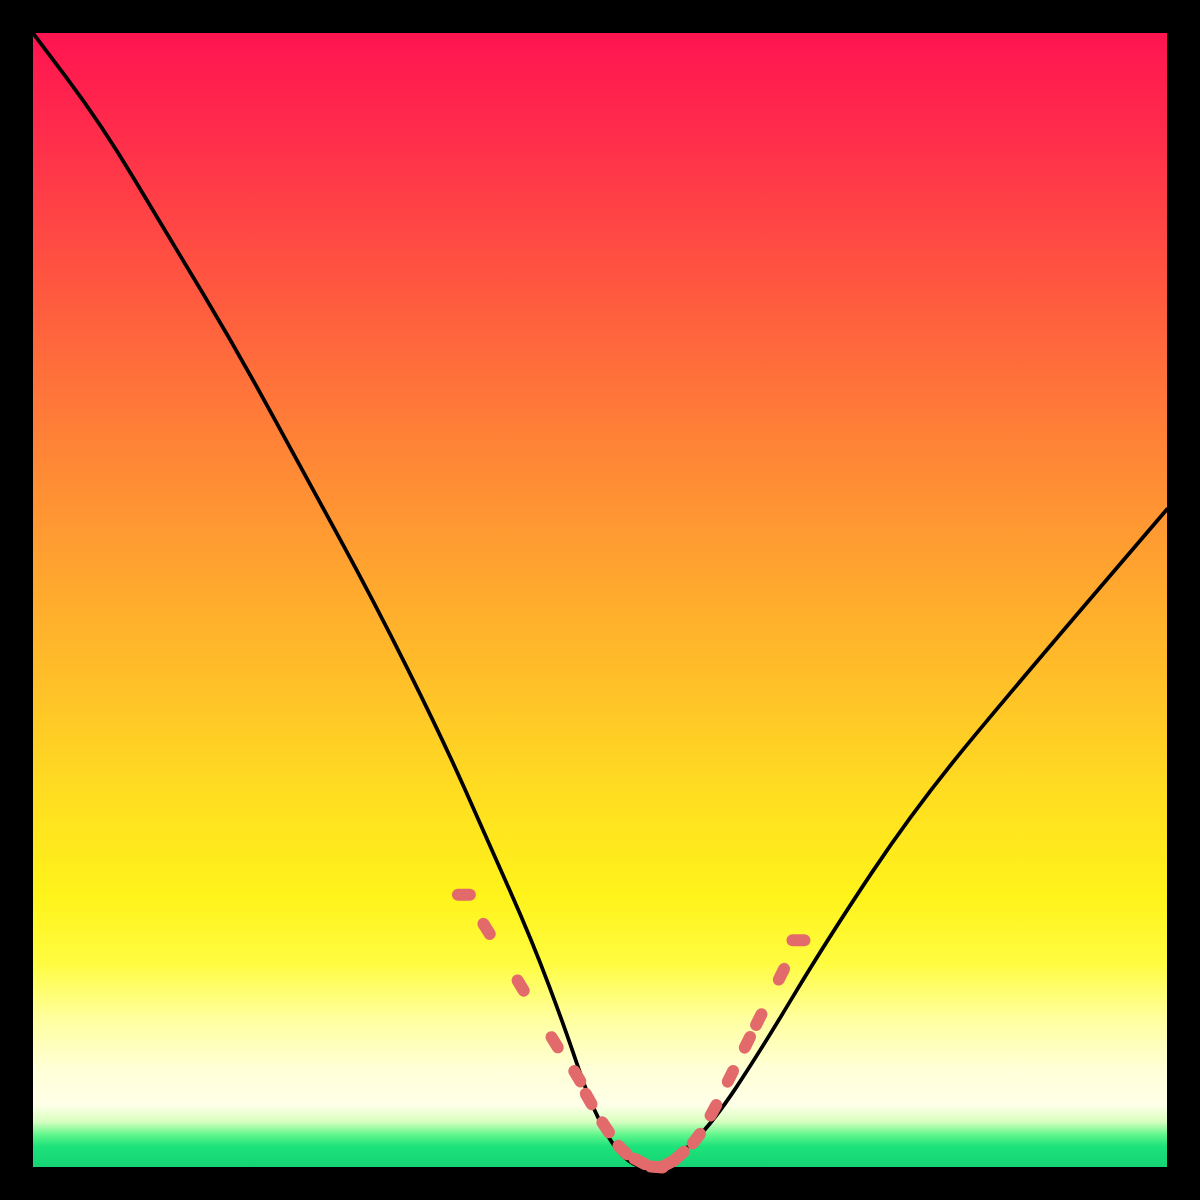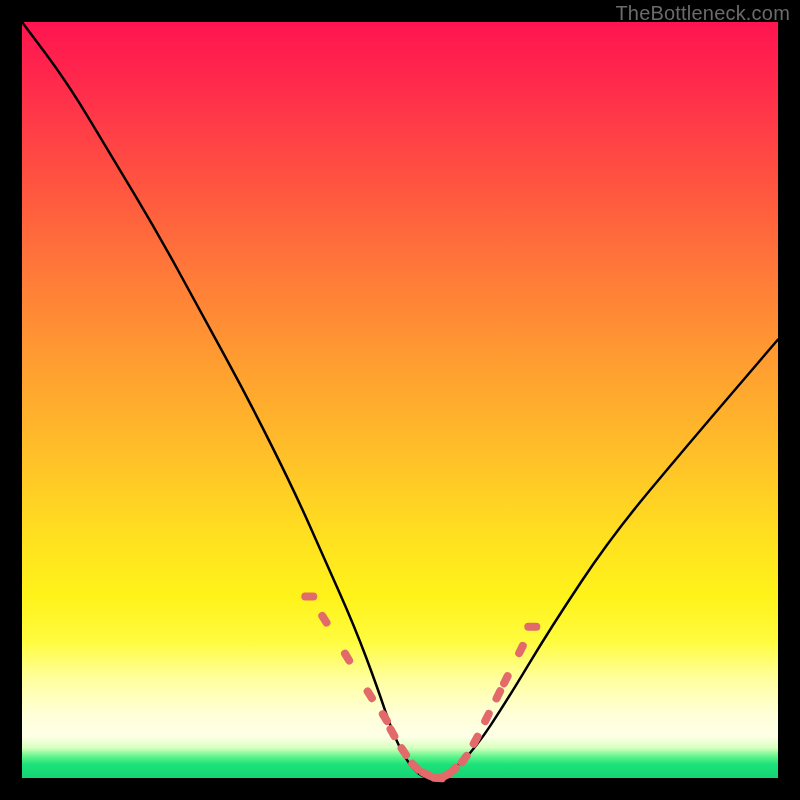--- a/index.html
+++ b/index.html
@@ -88,14 +88,13 @@
           <rect x="434.26" y="733.1" width="16" height="8" rx="4" fill="#e36a6a" transform="rotate(-53.13010235415598 442.26 737.1)"></rect>
           <rect x="445.59999999999997" y="714.2" width="16" height="8" rx="4" fill="#e36a6a" transform="rotate(-61.389540334034805 453.59999999999997 718.2)"></rect>
           <rect x="456.94" y="691.52" width="16" height="8" rx="4" fill="#e36a6a" transform="rotate(-63.43494882292196 464.94 695.52)"></rect>
           <rect x="468.28000000000003" y="668.84" width="16" height="8" rx="4" fill="#e36a6a" transform="rotate(-63.434948822921946 476.28000000000003 672.84)"></rect>
           <rect x="475.84000000000003" y="653.72" width="16" height="8" rx="4" fill="#e36a6a" transform="rotate(-63.43494882292201 483.84000000000003 657.72)"></rect>
           <rect x="490.96000000000004" y="623.48" width="16" height="8" rx="4" fill="#e36a6a" transform="rotate(-63.43494882292206 498.96000000000004 627.48)"></rect>
           <rect x="502.3" y="600.8" width="16" height="8" rx="4" fill="#e36a6a" transform="rotate(0 510.3 604.8)"></rect>
         </g>
     </svg>
   </div>
-  <div class="watermark">TheBottleneck.com</div>
 </div>
 
 </body></html>

